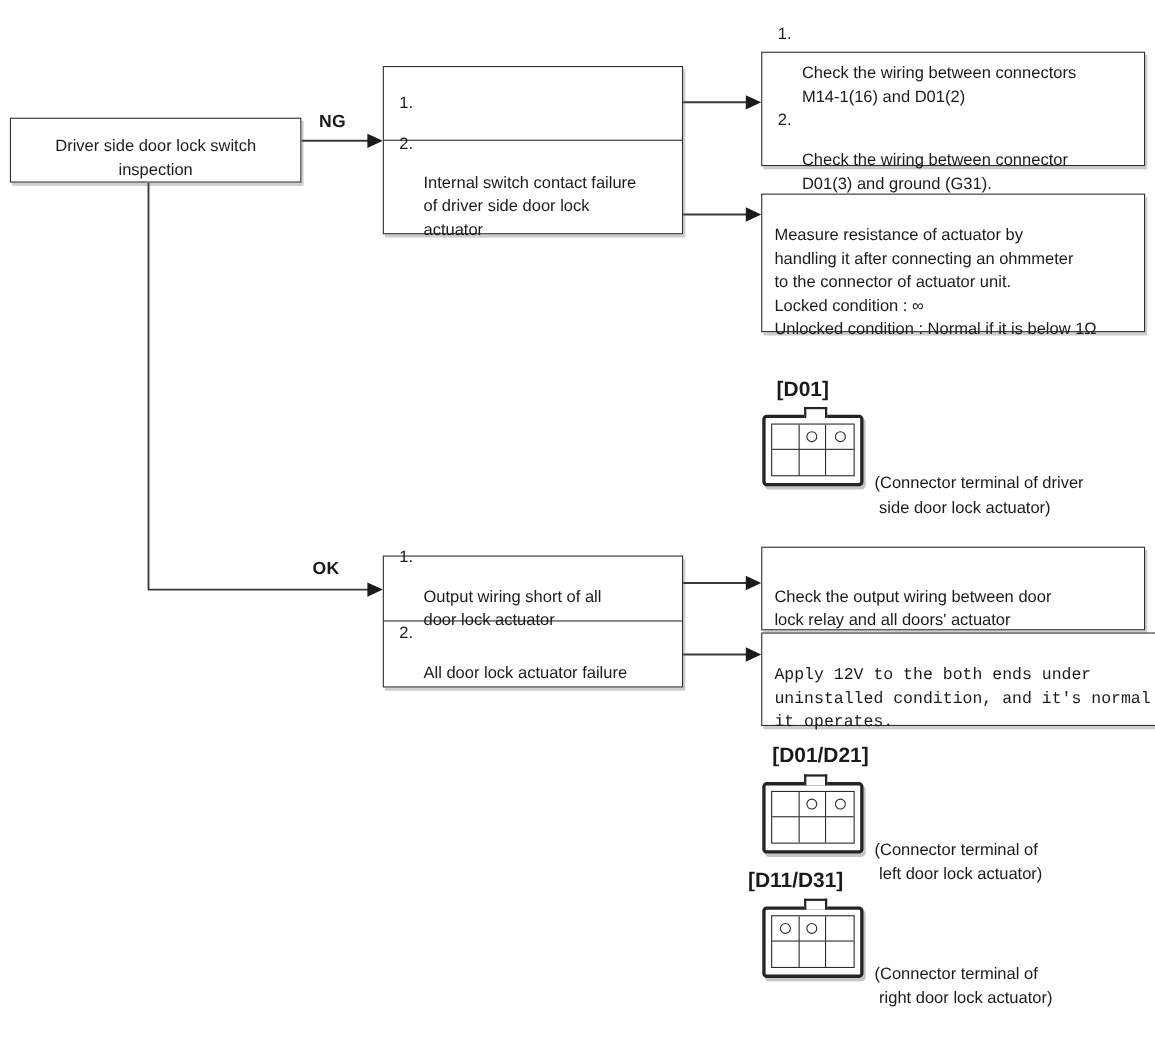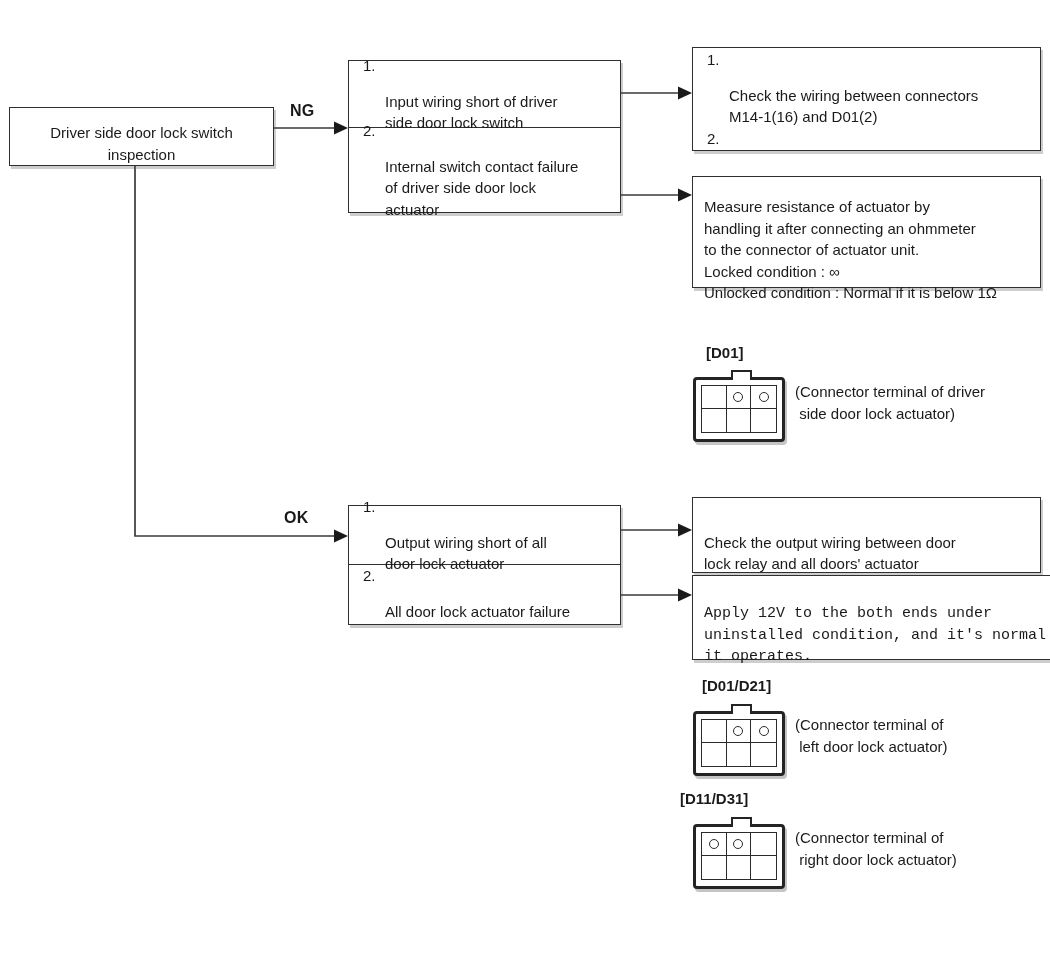--- a/index.html
+++ b/index.html
@@ -35,32 +35,32 @@
   .vcenter {
     display: flex;
     flex-direction: column;
     justify-content: center;
   }
   .section { box-sizing: border-box; }
   .section + .section { border-top: 1.6px solid #2f2f2f; }
   .list-item { display: flex; padding-left: 14px; padding-right: 8px; }
   .list-num { flex: none; width: 22px; }
   .pre { white-space: pre-line; margin-top: 36px; }
-  .prew { white-space: pre-wrap; }
+  .prew { white-space: pre-wrap; margin-top: 48px; }
   .plain-text { padding: 0 10px 0 11px; }
   .branch-label {
     position: absolute;
     font-weight: bold;
     font-size: 16px;
     letter-spacing: 0.3px;
   }
   .conn-label {
     position: absolute;
     font-weight: bold;
-    font-size: 15px;
+    font-size: 19px;
   }
   .conn-body {
     position: absolute;
     box-sizing: border-box;
     width: 92px; height: 65px;
     border: 3px solid #242424;
     border-radius: 4px;
     background: #ffffff;
     box-shadow: 2px 3px 0 rgba(90,90,90,0.35);
   }
@@ -134,46 +134,46 @@
     <div class="pre">Driver side door lock switch
 inspection</div>
   </div>
 
   <div class="branch-label" style="left:290px; top:102px;">NG</div>
 
   <div class="fbox" style="left:348px; top:60px; width:273px; height:153px; padding:0;">
     <div class="section vcenter" style="height:66px;">
       <div class="list-item">
         <span class="list-num">1.</span>
-        <span class="pre">Input wiring short of driver
-side door lock switch</span>
       </div>
     </div>
     <div class="section vcenter" style="height:85px;">
       <div class="list-item">
         <span class="list-num">2.</span>
         <span class="pre">Internal switch contact failure
 of driver side door lock
 actuator</span>
       </div>
     </div>
   </div>
 
   <div class="fbox vcenter" style="left:692px; top:47px; width:349px; height:104px;">
     <div class="list-item">
       <span class="list-num">1.</span>
       <span class="pre">Check the wiring between connectors
 M14-1(16) and D01(2)</span>
     </div>
     <div class="list-item">
       <span class="list-num">2.</span>
-    </div>
-  </div>
-
-  <div class="fbox vcenter" style="left:692px; top:176px; width:349px; height:112px;">
+      <span class="pre">Check the wiring between connector
+D01(3) and ground (G31).</span>
+    </div>
+  </div>
+
+  <div class="fbox vcenter" style="left:692px; top:176px; width:349px; height:126px;">
     <div class="plain-text pre">Measure resistance of actuator by
 handling it after connecting an ohmmeter
 to the connector of actuator unit.
 Locked condition : ∞
 Unlocked condition : Normal if it is below 1Ω</div>
   </div>
 
   <div class="branch-label" style="left:284px; top:509px;">OK</div>
 
   <div class="fbox" style="left:348px; top:505px; width:273px; height:120px; padding:0;">

